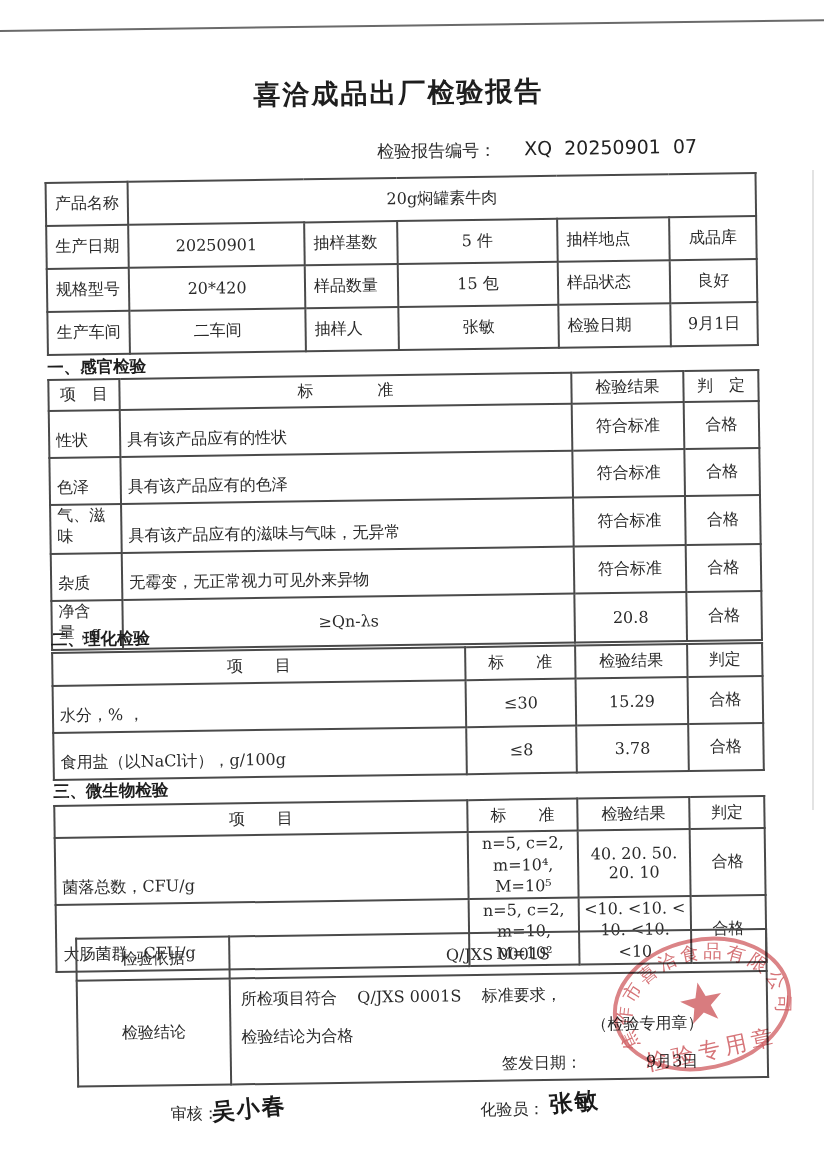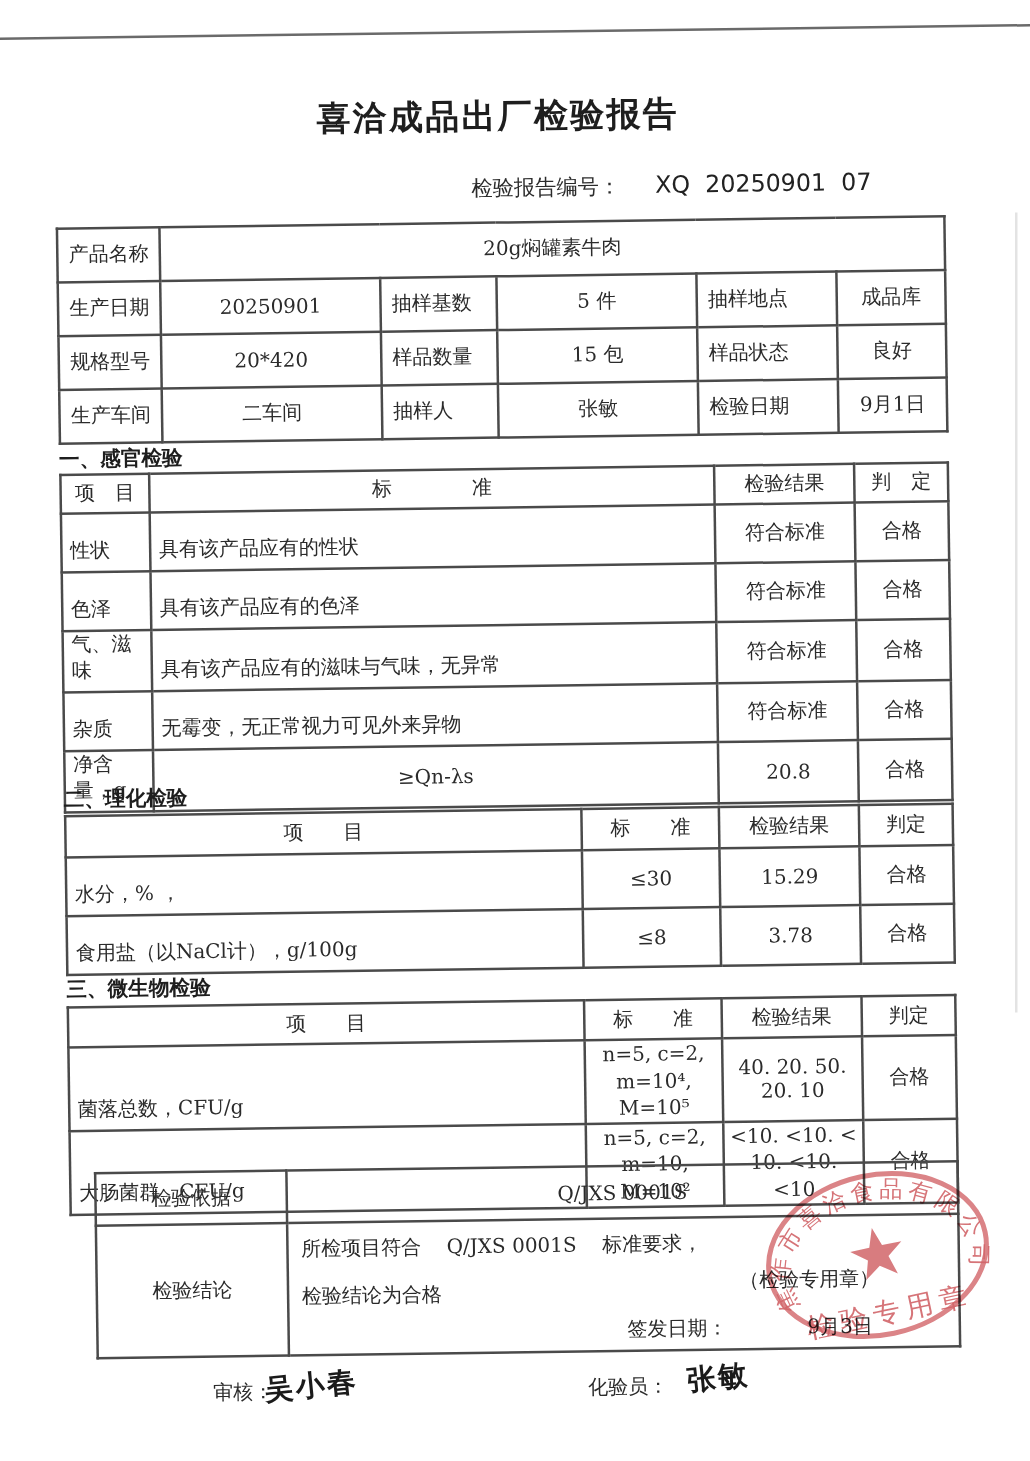--- a/index.html
+++ b/index.html
@@ -65,21 +65,21 @@
   .concl-body-cell{position:relative;}
   .concl-body-cell .piece{position:absolute;font-size:16px;white-space:pre;}
   .p-line1{top:10px;left:10px;}
   .p-line2{top:48px;left:10px;}
   .p-sealnote{top:40px;left:360px;}
   .p-signlabel{top:78px;left:270px;}
   .p-signdate{top:78px;left:414px;}
   .sig-row{position:absolute;top:1100px;left:0;width:710px;font-size:16px;}
   .sig-label{position:absolute;top:6px;}
   .sig-review-label{left:113px;}
-  .sig-tester-label{left:413px;font-family:Liberation Serif, serif;}
+  .sig-tester-label{left:423px;font-family:Liberation Serif, serif;}
   .sig-name{
     position:absolute;font-family:"DejaVu Sans","Liberation Sans",sans-serif;
     font-size:23px;font-weight:bold;color:#1a1a1a;
     transform:rotate(-5deg);letter-spacing:2px;
   }
   .sig-review-name{left:154px;top:-4px;}
   .sig-tester-name{left:492px;top:-6px;}
   .stamp{
     position:absolute;left:588px;top:915px;width:228px;height:178px;
     mix-blend-mode:multiply;transform:rotate(-12deg);opacity:0.85;

